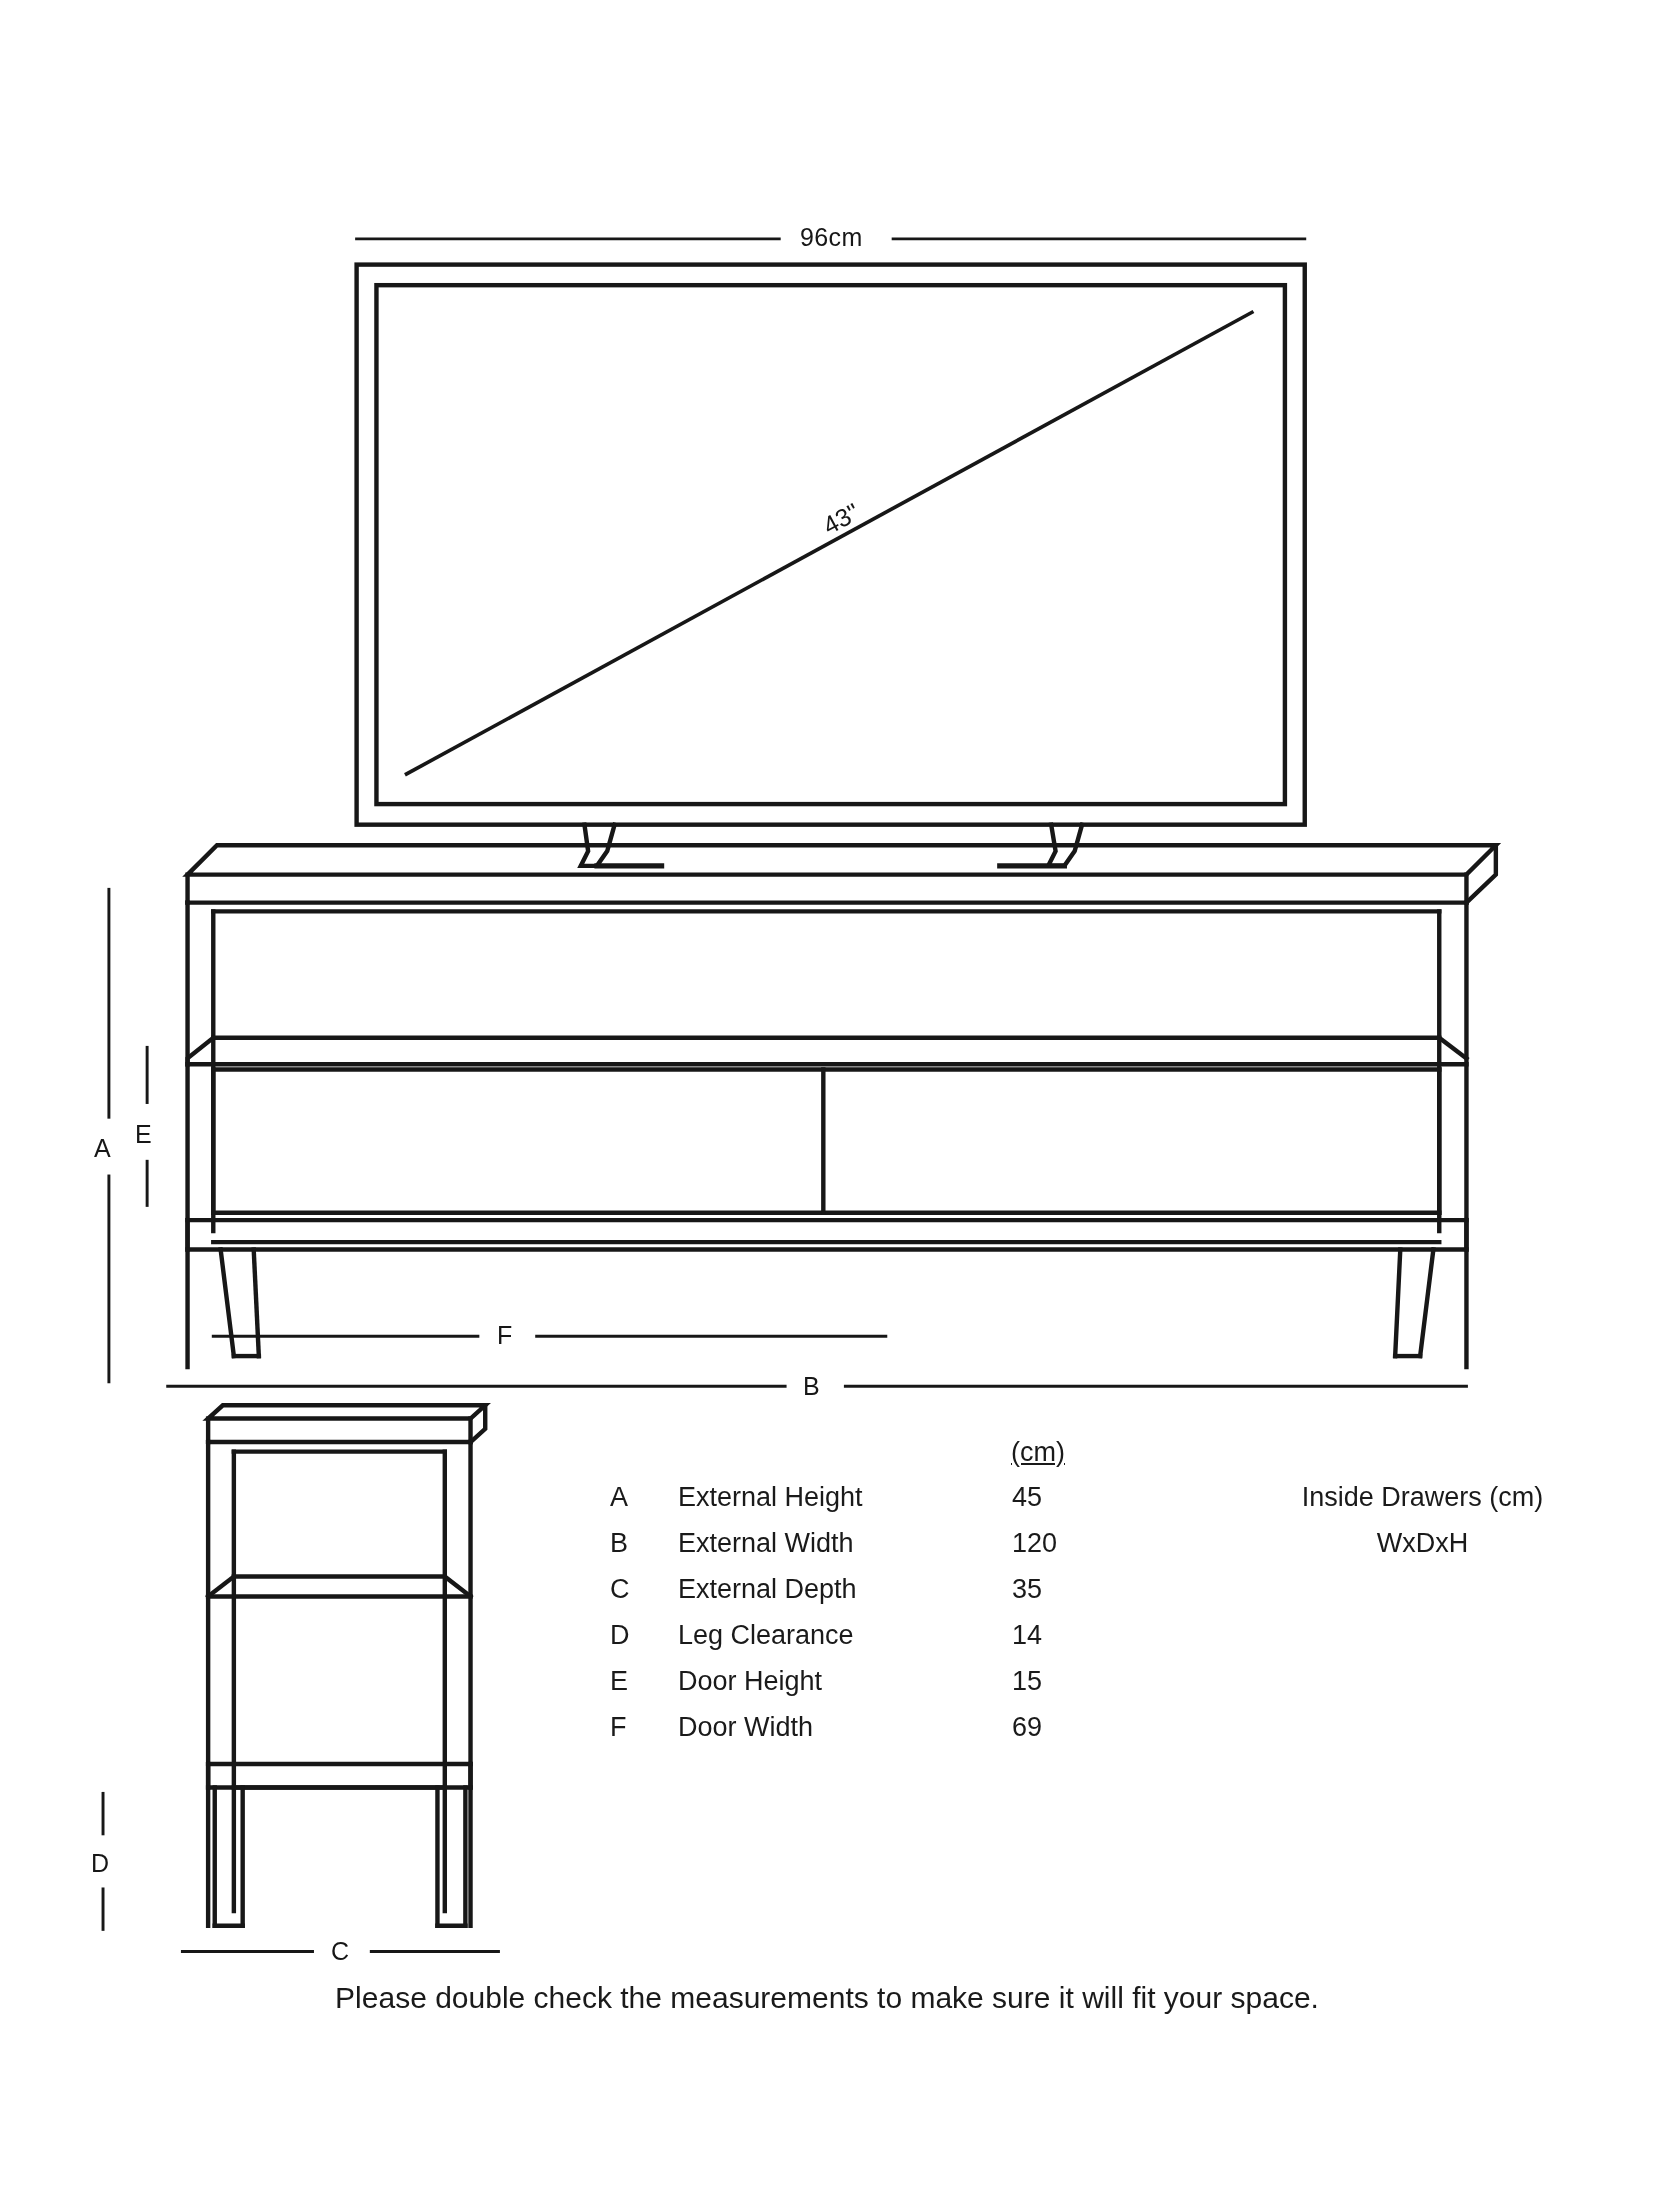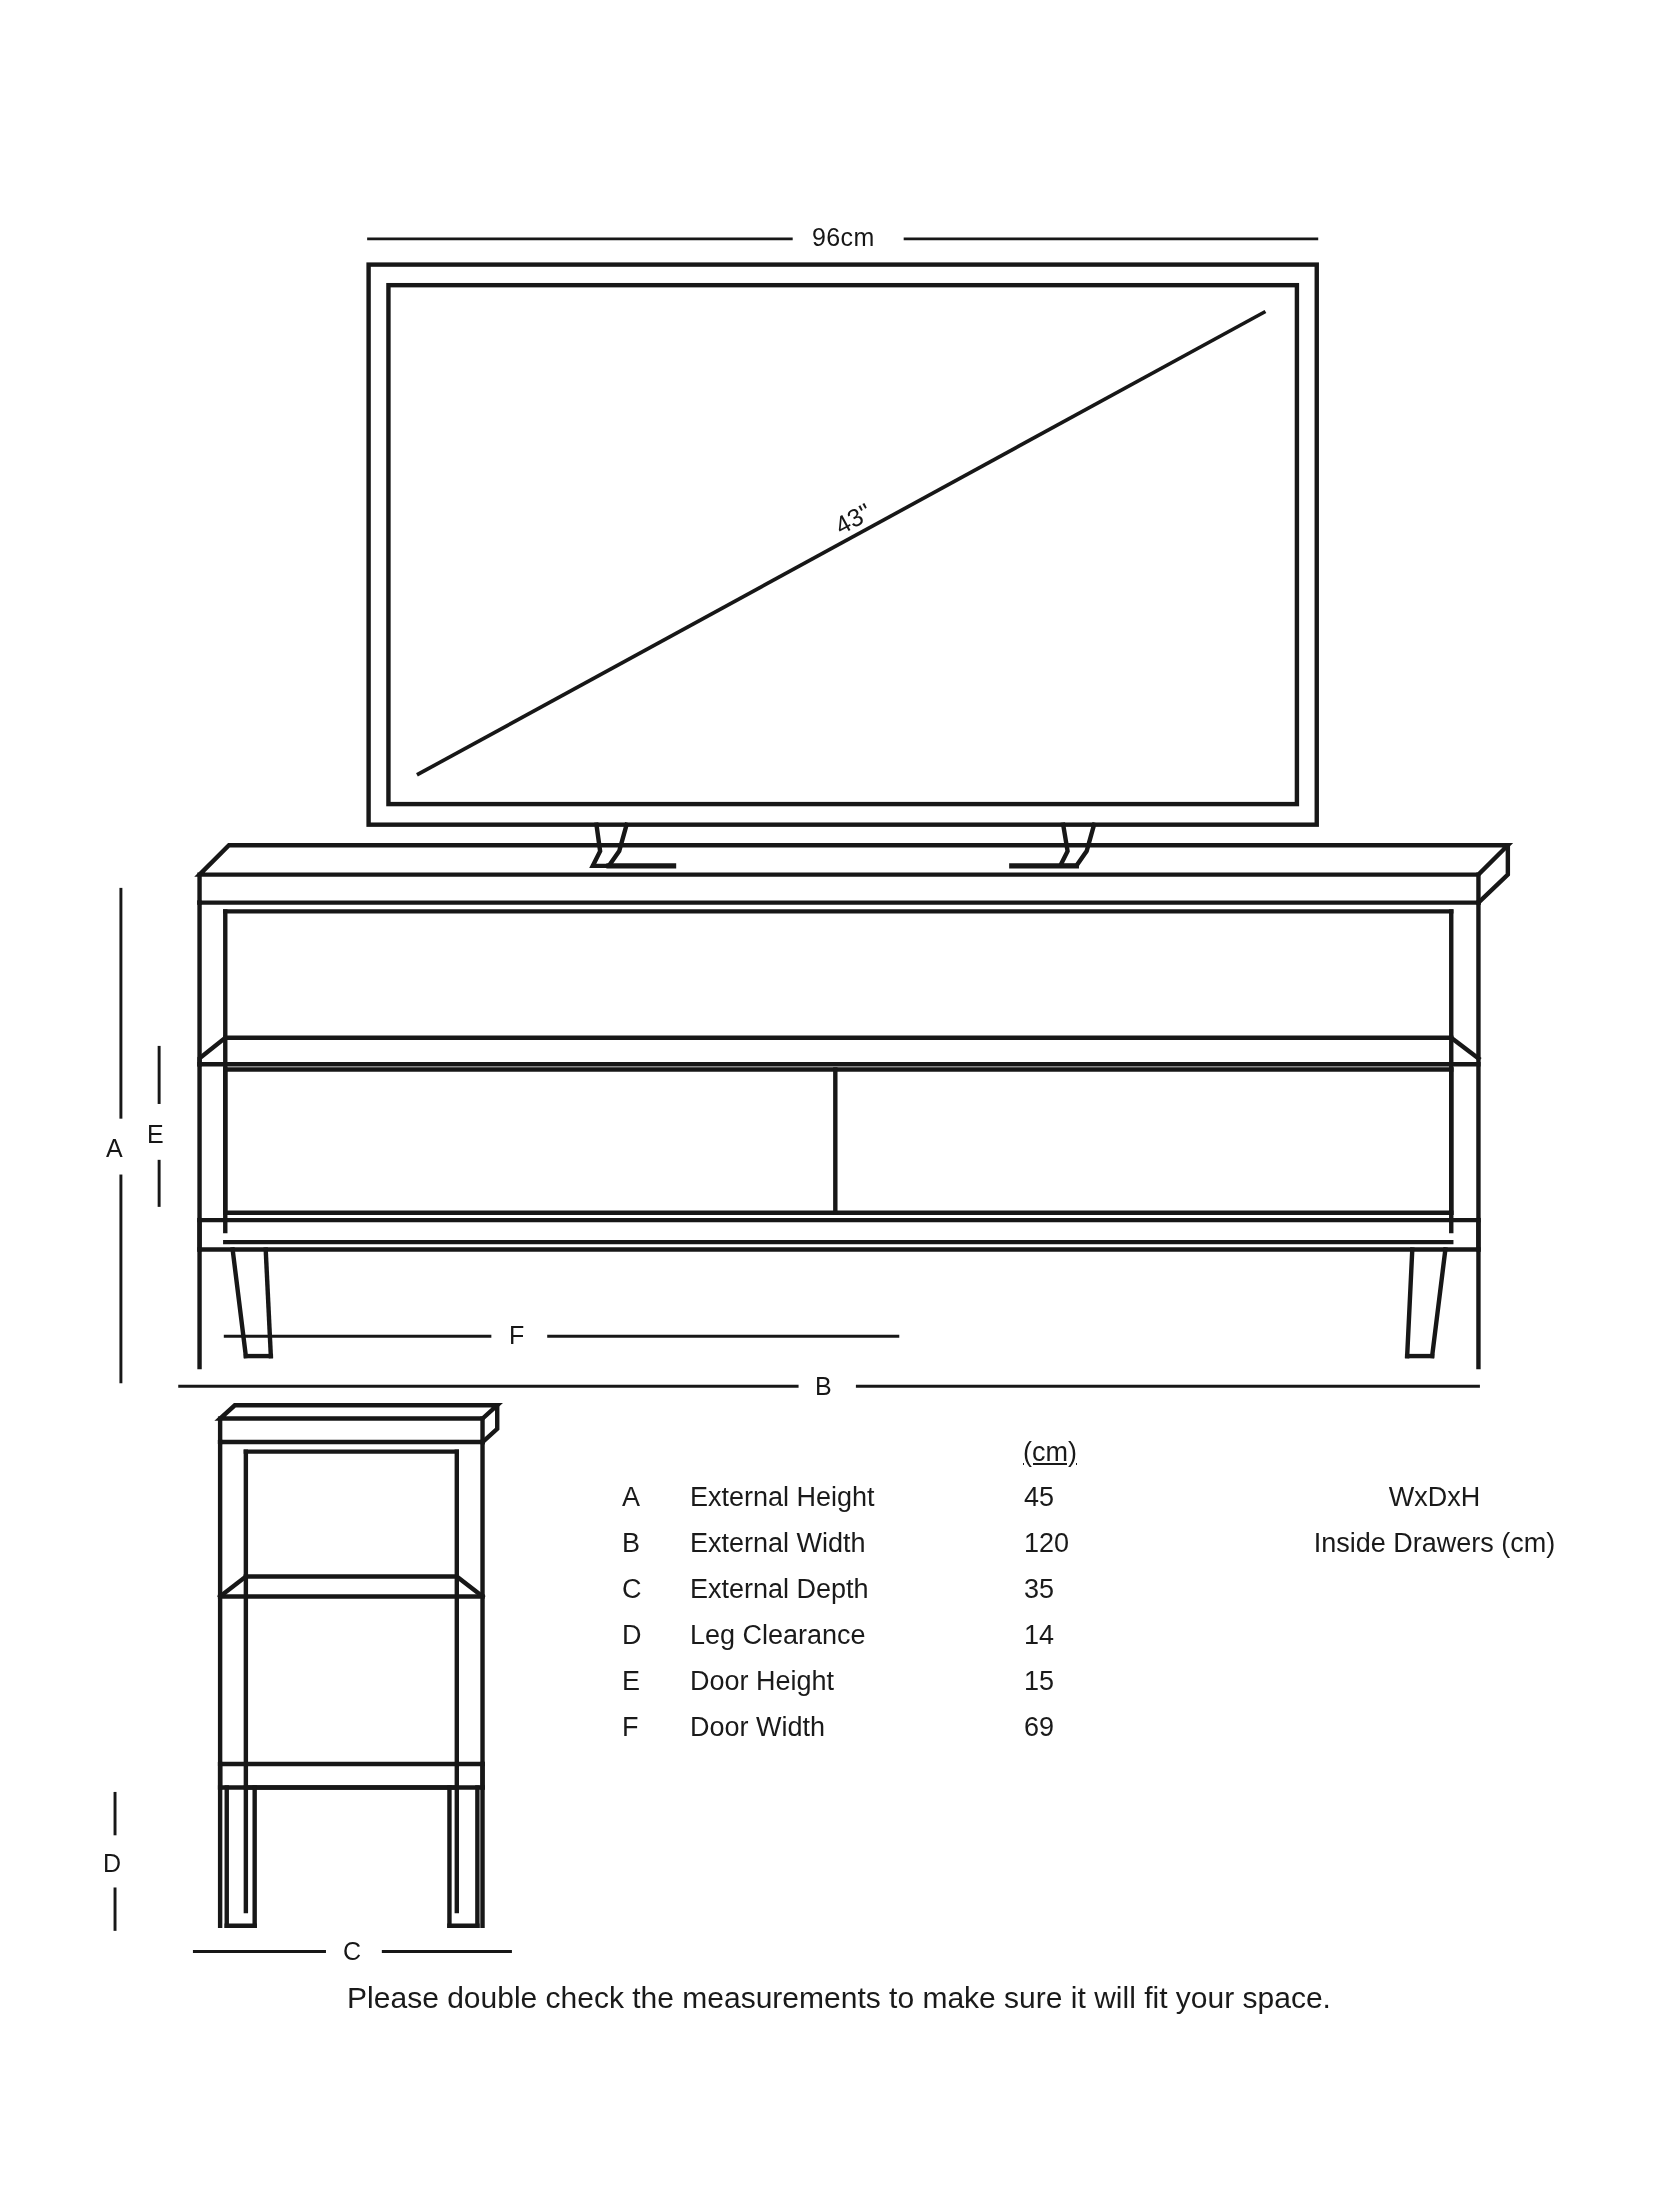--- a/index.html
+++ b/index.html
@@ -10,21 +10,21 @@
   body {
     width: 1654px;
     height: 2205px;
     position: relative;
     font-family: "Liberation Sans", sans-serif;
     color: #1a1a1a;
     overflow: hidden;
   }
   .stage {
     position: absolute;
-    left: 12px; top: 0;
+    left: 0; top: 0;
     width: 1356px;
     height: 2205px;
   }
   svg.diagram {
     position: absolute;
     left: 0; top: 0;
     width: 1654px;
     height: 2205px;
   }
   .lbl {
@@ -269,20 +269,20 @@
       <span class="spec-val">15</span>
     </div>
     <div class="spec-row">
       <span class="spec-key">F</span>
       <span class="spec-name">Door Width</span>
       <span class="spec-val">69</span>
     </div>
   </div>
 
   <div class="drawers-block">
+    <div>Inside Drawers (cm)</div>
     <div>WxDxH</div>
-    <div>Inside Drawers (cm)</div>
   </div>
 
   <div class="footnote">Please double check the measurements to make sure it will fit your space.</div>
 
 </div>
 
 
 </body></html>

